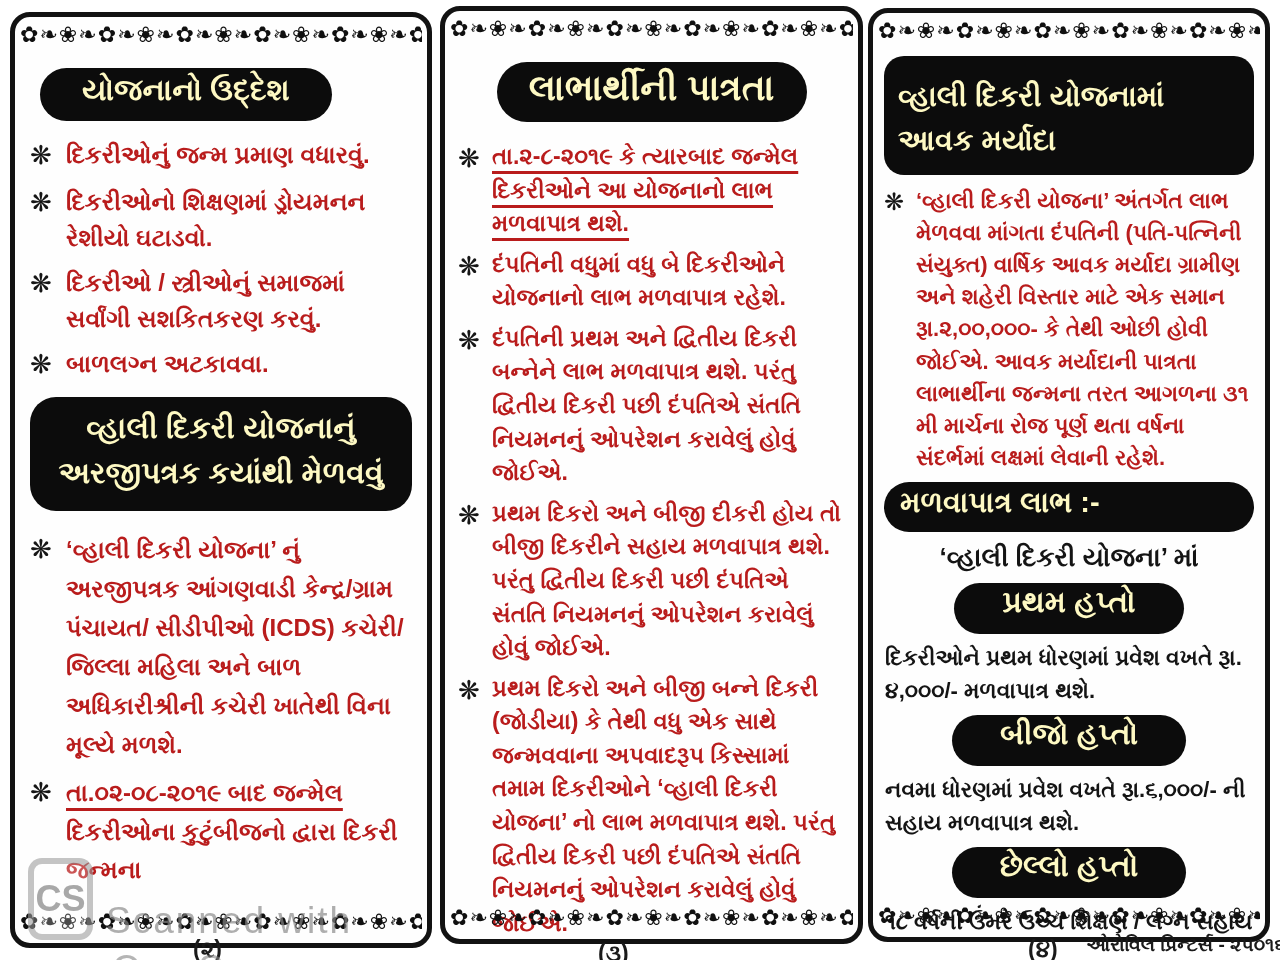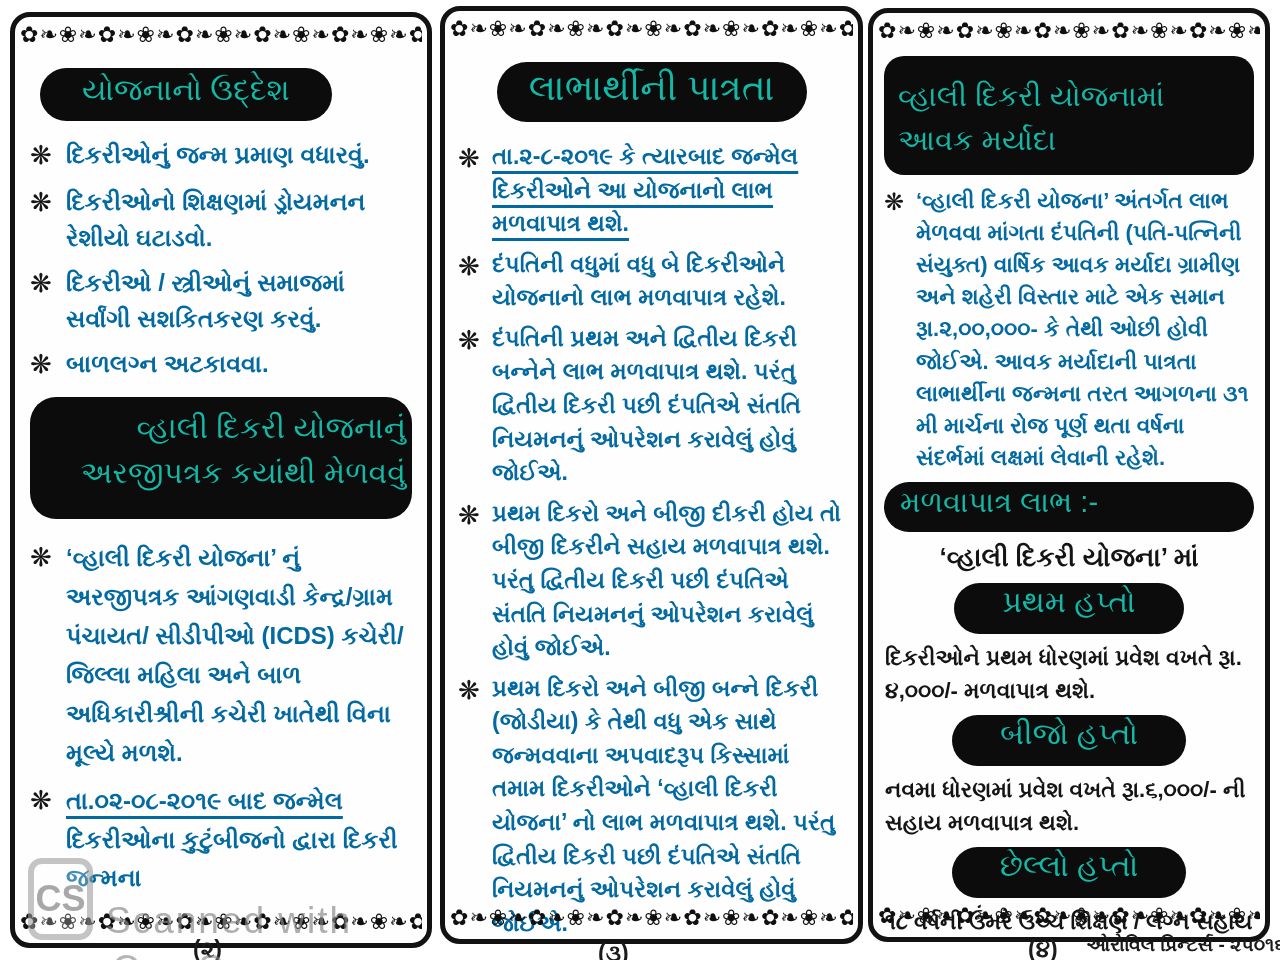--- a/index.html
+++ b/index.html
@@ -39,42 +39,42 @@
     margin: 0;
   }
 
   .content { position: relative; }
   #panel-objectives  .content { padding: 8px 15px 0 15px; }
   #panel-eligibility .content { padding: 6px 13px 0 13px; }
   #panel-income      .content { padding: 4px 11px 0 11px; }
 
   .pill {
     background: #0c0c0c;
-    color: #14b8a6;
-    font-weight: 400;
+    color: #fef9c3;
+    font-weight: 700;
   }
 
   
   .obj-title {
     display: inline-block;
     font-size: 30px;
     border-radius: 32px;
     padding: 5px 42px 13px 42px;
     margin: 8px 0 16px 10px;
   }
   .b-row { display: flex; align-items: flex-start; margin-bottom: 9px; }
   .b-ic  { flex: 0 0 36px; font-size: 26px; line-height: 1.45; color: #161616; }
-  .b-tx  { font-weight: 700; font-size: 24px; line-height: 1.5; color: #0369a1; }
+  .b-tx  { font-weight: 700; font-size: 24px; line-height: 1.5; color: #b91c1c; }
   .where-title {
     display: block;
-    text-align: right;
+    text-align: center;
     font-size: 30px;
     line-height: 1.5;
     border-radius: 26px;
-    padding: 8px 6px 24px 6px;
+    padding: 8px 6px 16px 6px;
     margin: 14px 0 20px 0;
   }
   .spread .b-tx { line-height: 1.62; }
   .deadline-title {
     display: block;
     font-size: 30px;
     border-radius: 34px;
     padding: 6px 10px 15px 22px;
     margin: 8px 0 16px 0;
   }

